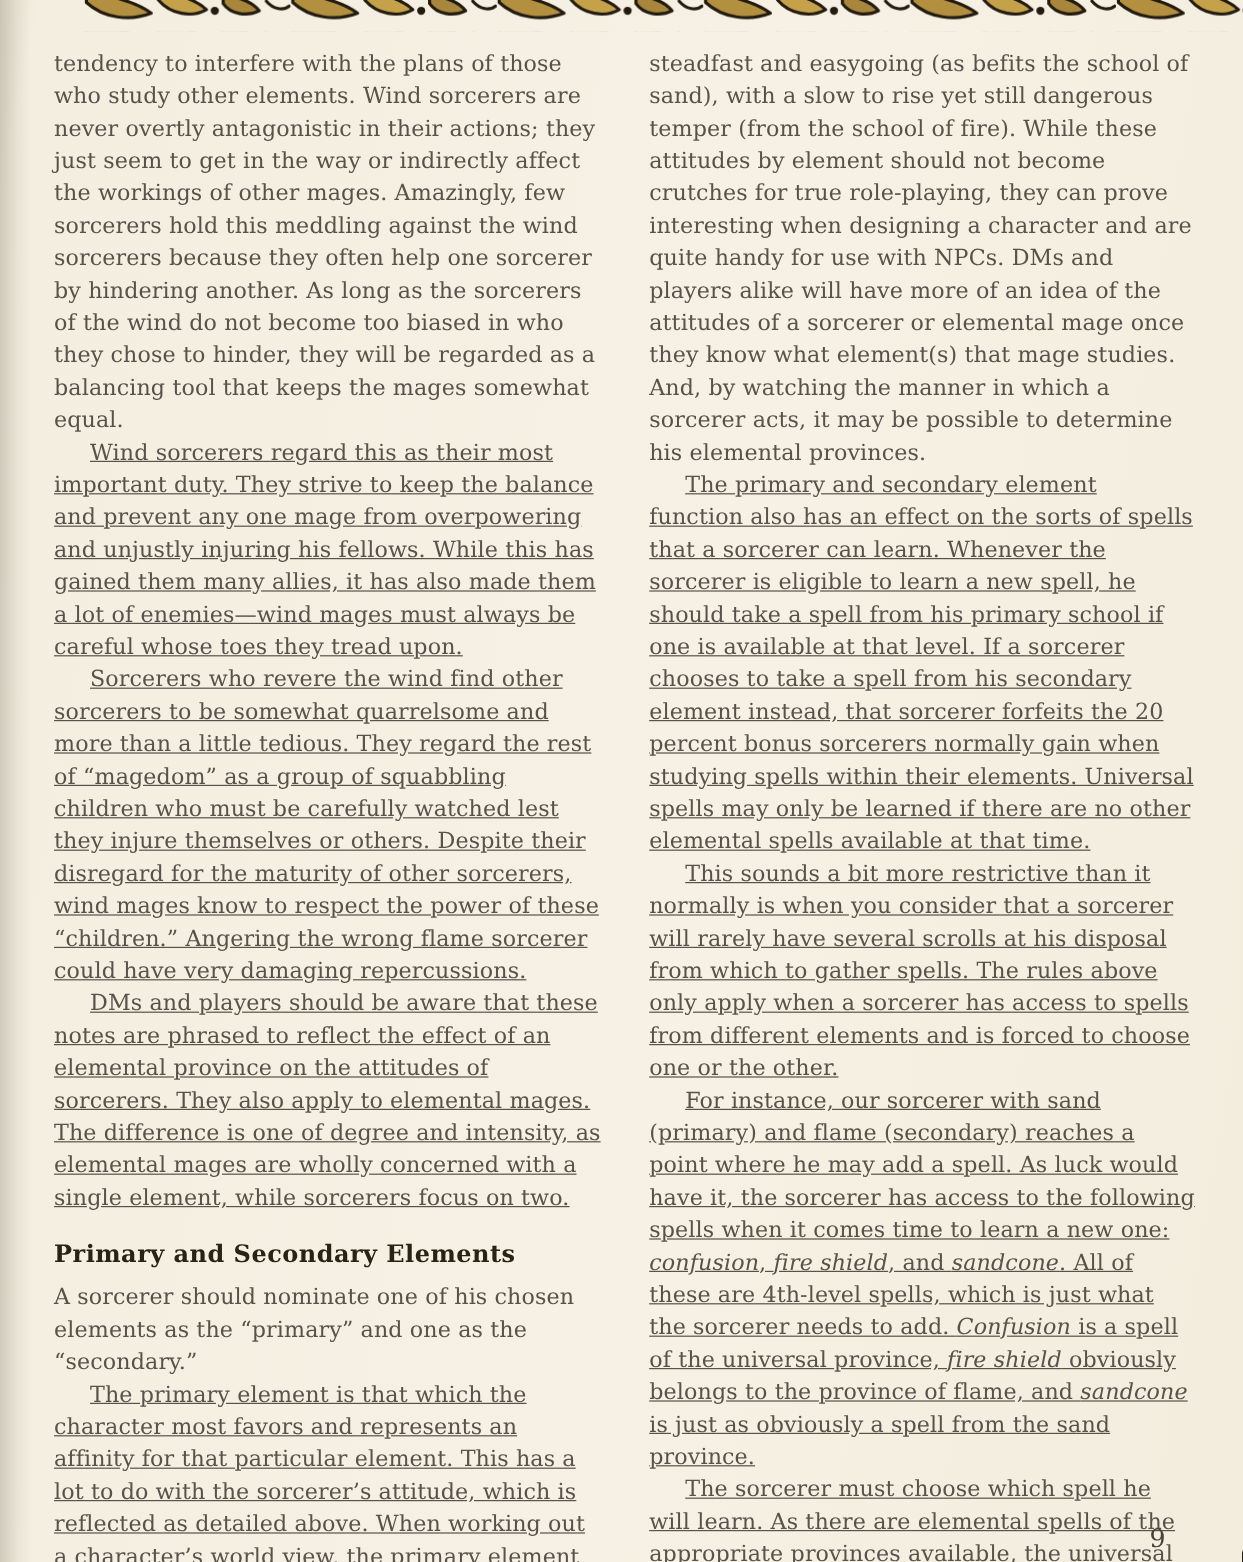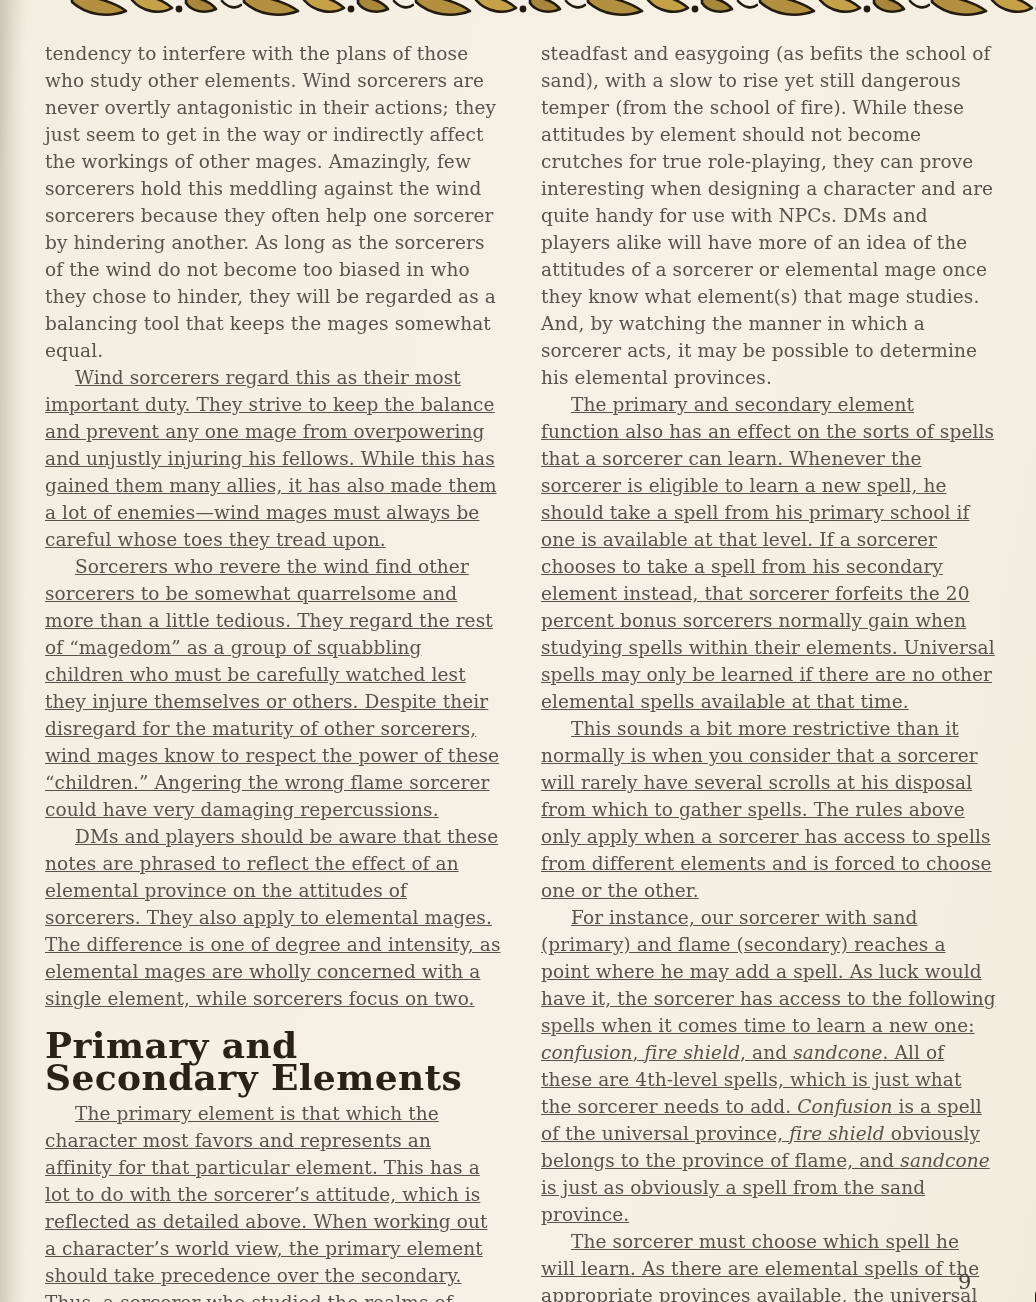--- a/index.html
+++ b/index.html
@@ -30,21 +30,21 @@
     font-size:18.5px;
     line-height:27px;
     letter-spacing:0.1px;
     color:#57534b;
     text-align:left;
   }
   .col p.indent { text-indent:30px;text-decoration:underline; }
   .col p em { font-style:italic; }
   .col h2 {
     margin:17px 0 7px 0;
-    font-size:36px;
+    font-size:20px;
     line-height:32px;
     font-weight:bold;
     letter-spacing:0.4px;
     color:#2a2214;
     font-family:"DejaVu Serif","Liberation Serif",serif;
   }
   .page-number {
     position:absolute; left:958px; top:1270px;
     font-size:21px; color:#45413a;
   }
@@ -75,20 +75,21 @@
 
   <div class="gutter-shadow"></div>
 
   <main class="columns">
     <section class="col">
       <p><span>tendency to interfere with the plans of those who study other elements. Wind sorcerers are never overtly antagonistic in their actions; they just seem to get in the way or indirectly affect the workings of other mages. Amazingly, few sorcerers hold this meddling against the wind sorcerers because they often help one sorcerer by hindering another. As long as the sorcerers of the wind do not become too biased in who they chose to hinder, they will be regarded as a balancing tool that keeps the mages somewhat equal.</span></p>
       <p class="indent"><span>Wind sorcerers regard this as their most important duty. They strive to keep the balance and prevent any one mage from overpowering and unjustly injuring his fellows. While this has gained them many allies, it has also made them a lot of enemies—wind mages must always be careful whose toes they tread upon.</span></p>
       <p class="indent"><span>Sorcerers who revere the wind find other sorcerers to be somewhat quarrelsome and more than a little tedious. They regard the rest of “magedom” as a group of squabbling children who must be carefully watched lest they injure themselves or others. Despite their disregard for the maturity of other sorcerers, wind mages know to respect the power of these “children.” Angering the wrong flame sorcerer could have very damaging repercussions.</span></p>
       <p class="indent"><span>DMs and players should be aware that these notes are phrased to reflect the effect of an elemental province on the attitudes of sorcerers. They also apply to elemental mages. The difference is one of degree and intensity, as elemental mages are wholly concerned with a single element, while sorcerers focus on two.</span></p>
       <h2>Primary and Secondary Elements</h2>
+      <p><span>A sorcerer should nominate one of his chosen elements as the “primary” and one as the “secondary.”</span></p>
       <p class="indent"><span>The primary element is that which the character most favors and represents an affinity for that particular element. This has a lot to do with the sorcerer’s attitude, which is reflected as detailed above. When working out a character’s world view, the primary element should take precedence over the secondary. Thus, a sorcerer who studied the realms of sand (primary) and flame (secondary) could be</span></p>
     </section>
 
     <section class="col">
       <p><span>steadfast and easygoing (as befits the school of sand), with a slow to rise yet still dangerous temper (from the school of fire). While these attitudes by element should not become crutches for true role-playing, they can prove interesting when designing a character and are quite handy for use with NPCs. DMs and players alike will have more of an idea of the attitudes of a sorcerer or elemental mage once they know what element(s) that mage studies. And, by watching the manner in which a sorcerer acts, it may be possible to determine his elemental provinces.</span></p>
       <p class="indent"><span>The primary and secondary element function also has an effect on the sorts of spells that a sorcerer can learn. Whenever the sorcerer is eligible to learn a new spell, he should take a spell from his primary school if one is available at that level. If a sorcerer chooses to take a spell from his secondary element instead, that sorcerer forfeits the 20 percent bonus sorcerers normally gain when studying spells within their elements. Universal spells may only be learned if there are no other elemental spells available at that time.</span></p>
       <p class="indent"><span>This sounds a bit more restrictive than it normally is when you consider that a sorcerer will rarely have several scrolls at his disposal from which to gather spells. The rules above only apply when a sorcerer has access to spells from different elements and is forced to choose one or the other.</span></p>
       <p class="indent"><span>For instance, our sorcerer with sand (primary) and flame (secondary) reaches a point where he may add a spell. As luck would have it, the sorcerer has access to the following spells when it comes time to learn a new one: </span><em>confusion</em><span>, </span><em>fire shield</em><span>, and </span><em>sandcone</em><span>. All of these are 4th-level spells, which is just what the sorcerer needs to add. </span><em>Confusion</em><span> is a spell of the universal province, </span><em>fire shield</em><span> obviously belongs to the province of flame, and </span><em>sandcone</em><span> is just as obviously a spell from the sand province.</span></p>
       <p class="indent"><span>The sorcerer must choose which spell he will learn. As there are elemental spells of the appropriate provinces available, the universal spell cannot be learned at this time. The sorcerer wisely saves the scroll for a later date when he can learn another 4th-level spell. That leaves </span></p>
     </section>

